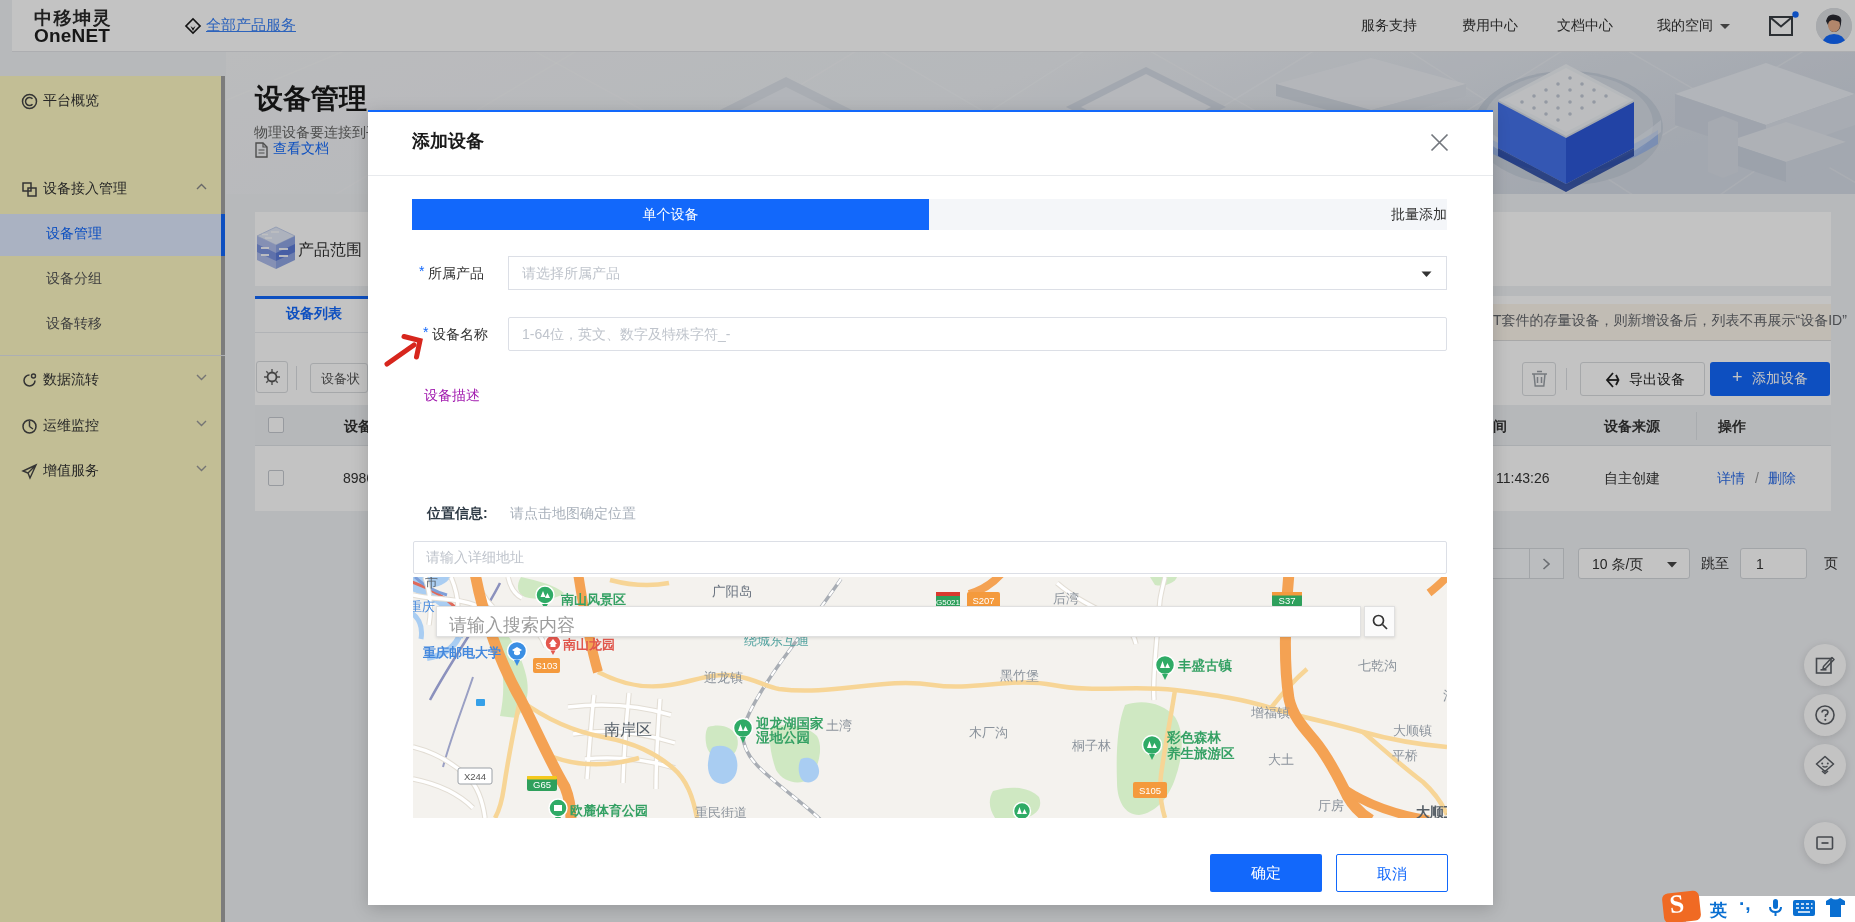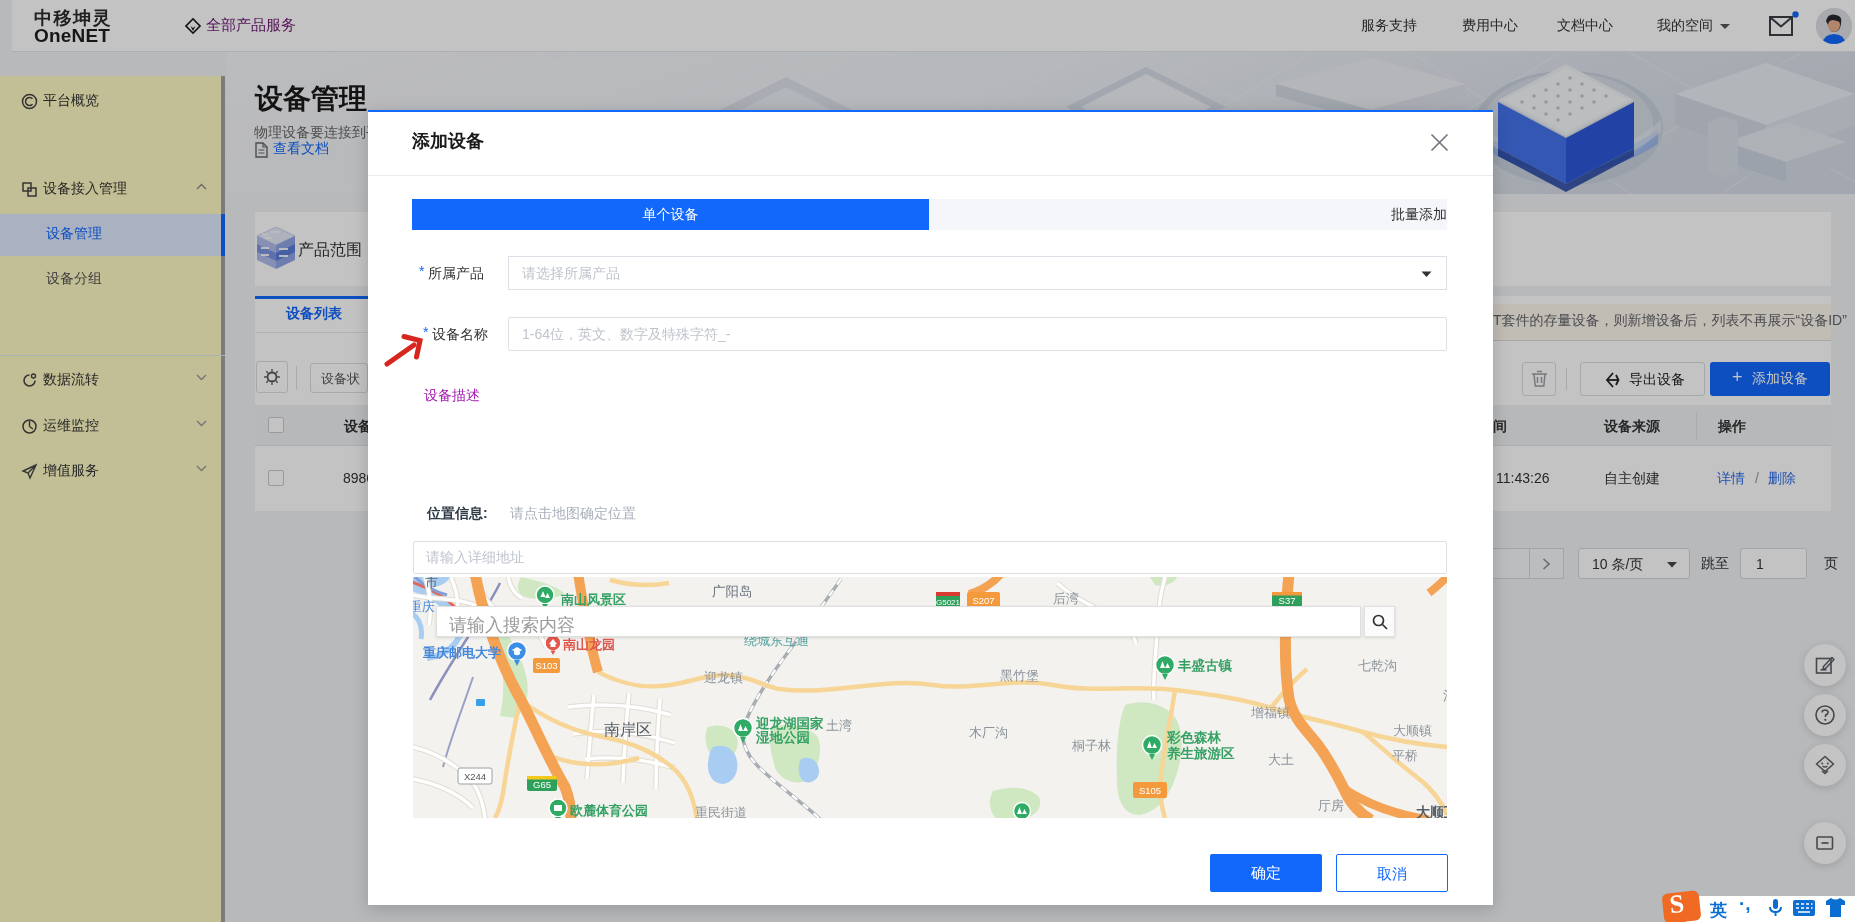--- a/index.html
+++ b/index.html
@@ -4,21 +4,21 @@
 <style>
 * { margin:0; padding:0; box-sizing:border-box; }
 html,body { width:1855px; height:922px; overflow:hidden; }
 body { font-family:"Liberation Sans",sans-serif; position:relative; background:#f0f2f5; }
 .abs { position:absolute; }
 
 
 #topbar { position:absolute; left:12px; top:0; width:1855px; height:52px; background:#fff; border-bottom:1px solid #e2e4e8; z-index:1; }
 .logo-cn { position:absolute; left:22px; top:6px; font-size:18px; font-weight:600; color:#2a2a2a; letter-spacing:1.5px; font-family:"Liberation Serif",serif; }
 .logo-en { position:absolute; left:22px; top:25px; font-size:19px; font-weight:700; color:#1f1f1f; letter-spacing:0.2px; }
-.nav-all { position:absolute; left:194px; top:16px; font-size:15px; color:#701a75; }
+.nav-all { position:absolute; left:194px; top:16px; font-size:15px; color:#3b82f6;text-decoration:underline; }
 .nav-link { position:absolute; top:17px; font-size:14px; color:#333; }
 
 
 #sidebar { position:absolute; left:0; top:52px; width:225px; height:870px; background:#fef9c3; border-right:4px solid #a3a3a3; z-index:1;margin-top:24px; }
 .side-item { position:absolute; left:0; width:225px; height:44px; font-size:14px; color:#333; }
 .side-item .txt { position:absolute; left:43px; top:12px; }
 .side-item .ico { position:absolute; left:21px; top:13px; width:17px; height:17px; }
 .side-item .car { position:absolute; right:18px; top:15px; }
 .side-sub { position:absolute; left:0; width:225px; height:42px; font-size:14px; color:#555; }
 .side-sub .txt { position:absolute; left:46px; top:11px; }
@@ -166,20 +166,23 @@
       <svg class="car" width="11" height="7" viewBox="0 0 11 7">
           <path d="M1 6 L5.5 1.5 L10 6" fill="none" stroke="#888" stroke-width="1.4"></path>
         </svg>
     </div>
     <div class="side-sub active" style="top:138px">
         <span class="txt">设备管理</span>
       </div>
     <div class="side-sub" style="top:183px">
         <span class="txt">设备分组</span>
       </div>
+    <div class="side-sub" style="top:228px">
+        <span class="txt">设备转移</span>
+      </div>
     <div class="abs" style="left:0;top:279px;width:225px;border-top:1px solid #e2e5e9"></div>
     <div class="side-item" style="top:283px">
       <svg class="ico" viewBox="0 0 17 17">
           <path d="M14 8.5 A5.5 5.5 0 1 1 8.5 3" fill="none" stroke="#444" stroke-width="1.5"></path>
           <circle cx="12.5" cy="4" r="2" fill="none" stroke="#444" stroke-width="1.4"></circle>
         </svg>
       <span class="txt">数据流转</span>
       <svg class="car" width="11" height="7" viewBox="0 0 11 7">
           <path d="M1 1 L5.5 5.5 L10 1" fill="none" stroke="#999" stroke-width="1.4"></path>
         </svg>

